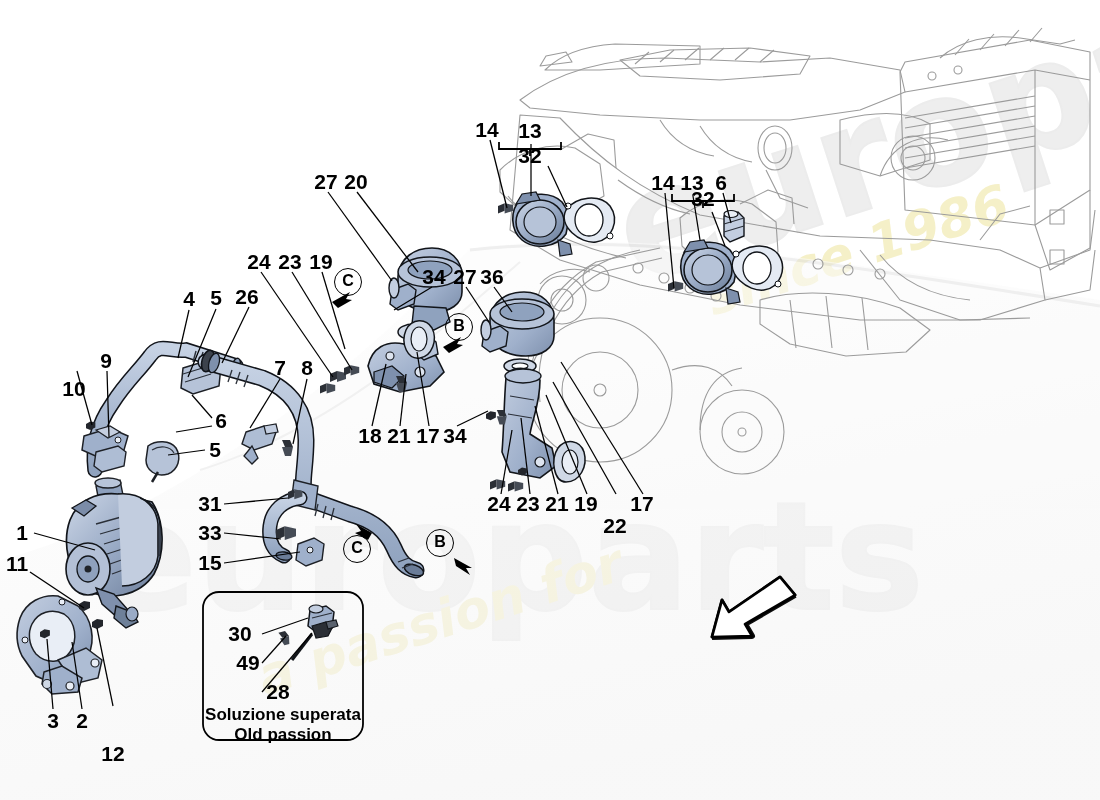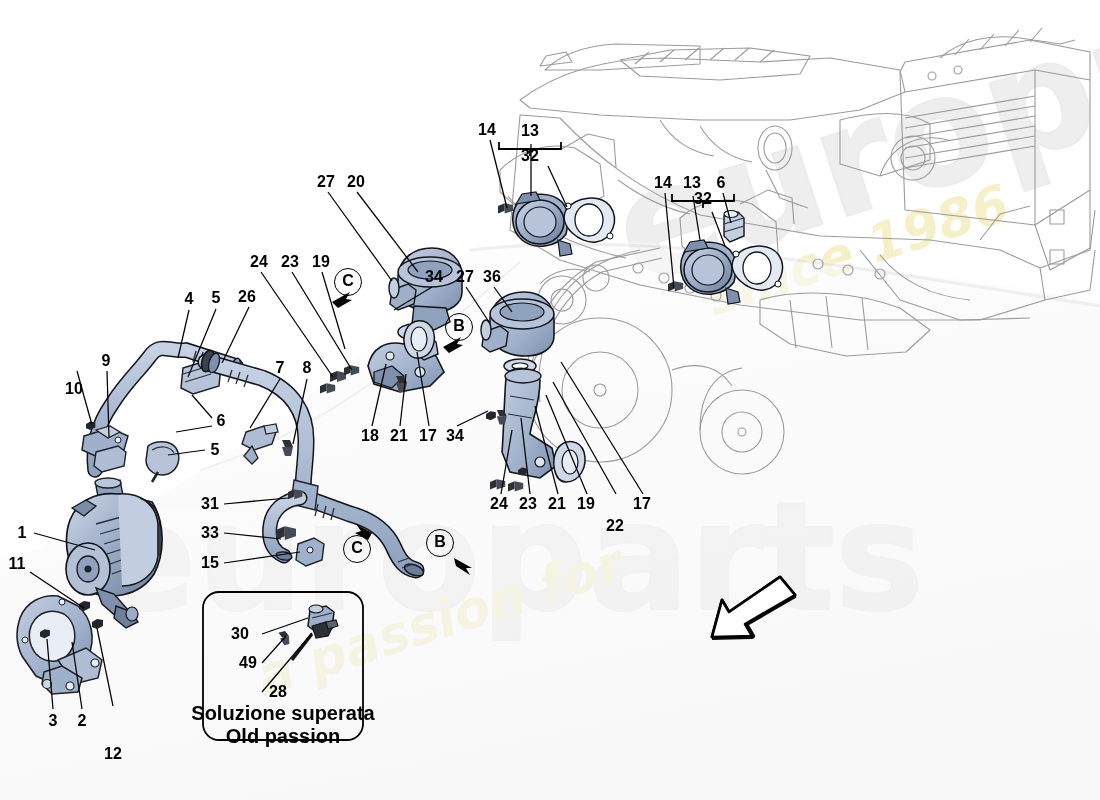--- a/index.html
+++ b/index.html
@@ -1,22 +1,22 @@
 <!DOCTYPE html>
 <html><head>
 <meta charset="utf-8">
 <title>Parts Diagram</title>
 <style>
   html,body{margin:0;padding:0;background:#ffffff;}
   #stage{position:relative;width:1100px;height:800px;background:#ffffff;
          font-family:"Liberation Sans",sans-serif;overflow:hidden;}
   #art{position:absolute;left:0;top:0;width:1100px;height:800px;}
-  .callout{position:absolute;font-weight:bold;font-size:16px;color:#000;
+  .callout{position:absolute;font-weight:bold;font-size:21px;color:#000;
            letter-spacing:0px;white-space:nowrap;transform:translate(-50%,-50%);}
-  .legend{position:absolute;text-align:center;font-weight:bold;font-size:20px;
+  .legend{position:absolute;text-align:center;font-weight:bold;font-size:17px;
           color:#000;line-height:1.15;white-space:nowrap;transform:translate(-50%,-50%);}
   .wm{position:absolute;pointer-events:none;user-select:none;}
   .wm-grey{font-family:"DejaVu Sans",sans-serif;font-weight:bold;color:#eeeeee;
            -webkit-text-stroke:2px #ececec;}
   .wm-yellow{font-family:"DejaVu Sans",sans-serif;font-style:italic;font-weight:bold;
              color:#f5f0c8;}
 </style>
 </head>
 <body>
 

